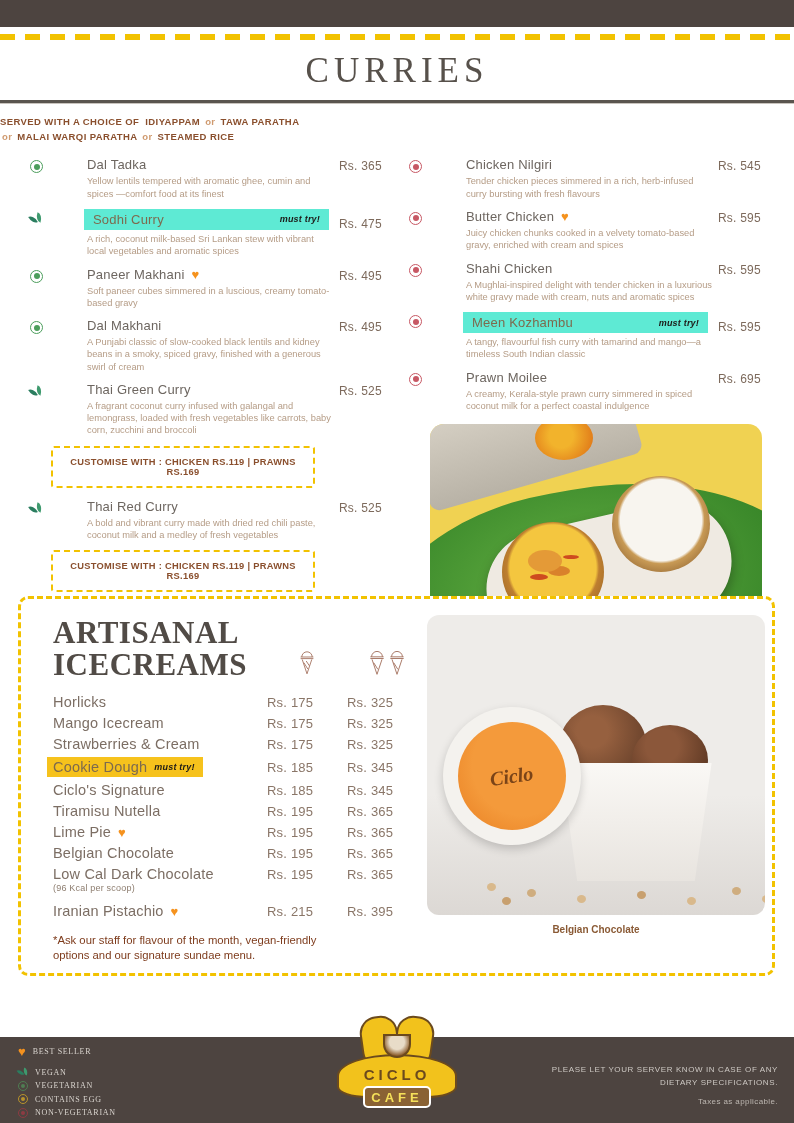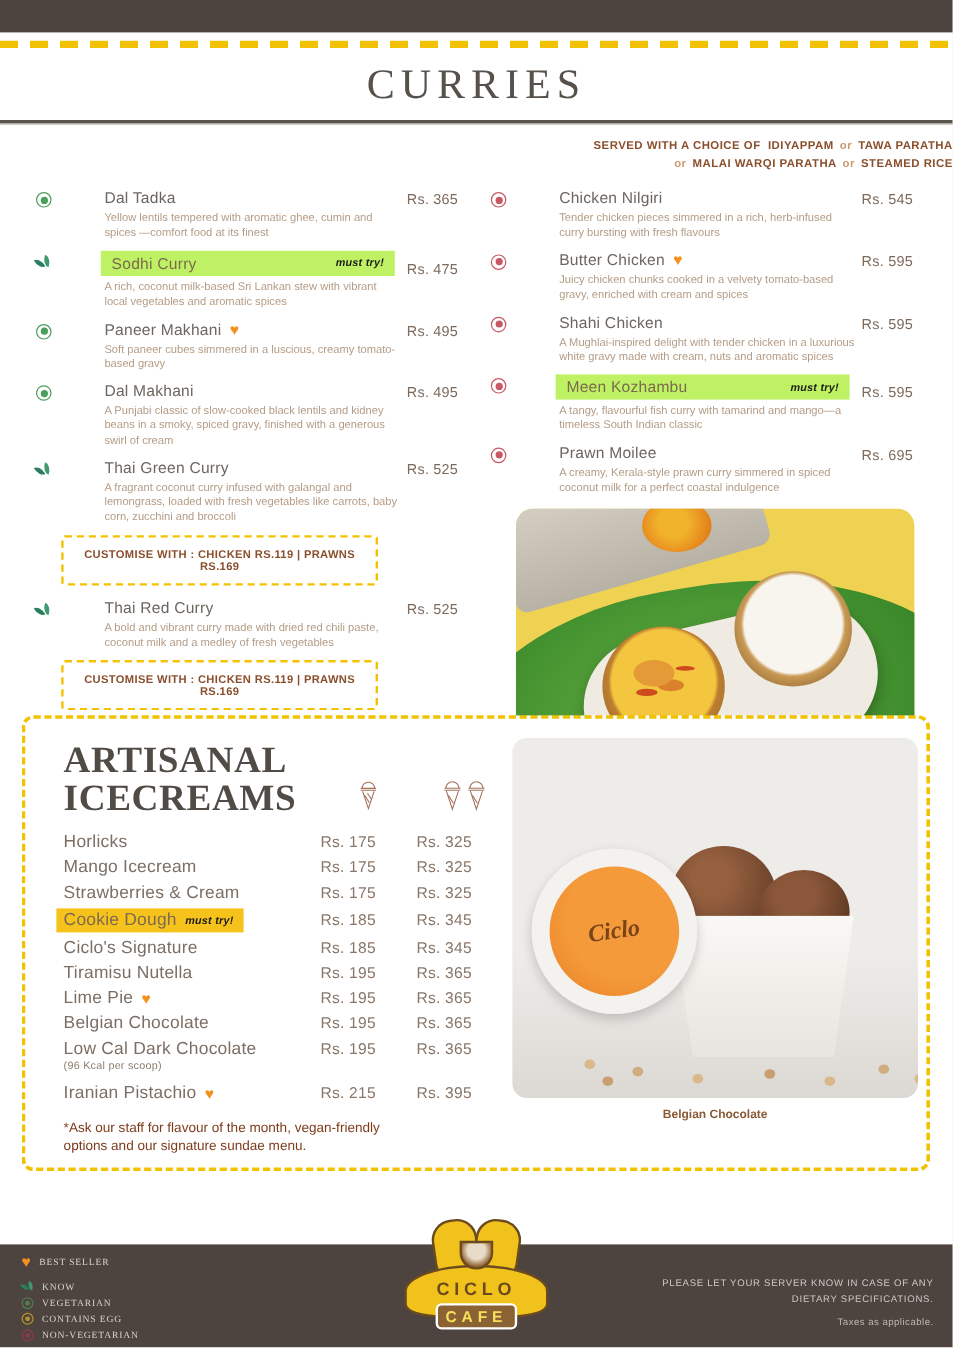--- a/index.html
+++ b/index.html
@@ -15,21 +15,21 @@
     height:6px; margin-top:7px;
     background:repeating-linear-gradient(90deg,#F2C200 0 15px,transparent 15px 25px);
   }
   .page-title {
     margin-top:11px; text-align:center;
     font-family:"Liberation Serif", serif; font-size:35px; font-weight:400;
     letter-spacing:5px; color:#57514B;
   }
   .double-rule { margin-top:9px; height:3px; border-top:3px solid #5a554f; border-bottom:1px solid #c9c4be; }
   .serving-note {
-    margin-top:11px; text-align:right; font-size:9.5px; font-weight:bold;
+    margin-top:11px; text-align:left; font-size:9.5px; font-weight:bold;
     color:#8a4f2d; letter-spacing:.4px; line-height:1.55;
   }
   .serving-note .orj { color:#cf9a6f; font-weight:600; text-transform:lowercase; padding:0 2px; }
   
   .menu { display:flex; padding:13px 26px 0 30px; gap:20px; }
   .col { width:50%; }
   .mi { display:flex; align-items:flex-start; margin-bottom:9px; }
   .d-icon { flex:none; width:13px; height:13px; margin:3px 8px 0 0; border-radius:50%; position:relative; }
   .ring { border:1.6px solid; }
   .ring::after { content:""; position:absolute; inset:2.5px; border-radius:50%; background:currentColor; }
@@ -38,21 +38,21 @@
   .icon-egg    { border-color:#B8932B; color:#B8932B; }
   .icon-vegan  { border:none; }
   .icon-vegan::before, .icon-vegan::after {
     content:""; position:absolute; width:6px; height:9px; background:#2A7D5F;
     border-radius:0 100% 0 100%;
   }
   .icon-vegan::before { left:0; top:3px; transform:rotate(-30deg); }
   .icon-vegan::after  { left:6px; top:1px; transform:rotate(18deg); background:#3E9A6E; }
   .mi-main { flex:1; padding-right:6px;margin-left:36px; }
   .name-row { display:flex; align-items:center; gap:7px; font-size:13px; color:#6d6660; letter-spacing:.2px; }
-  .hl-row { background:#bef264; justify-content:space-between; padding:3px 9px; margin-left:-3px; max-width:245px; color:#7d6a4e; }
+  .hl-row { background:#5eead4; justify-content:space-between; padding:3px 9px; margin-left:-3px; max-width:245px; color:#7d6a4e; }
   .must-try { font-size:9px; font-weight:bold; font-style:italic; color:#1d1b18; letter-spacing:.2px; }
   .heart { color:#F5921E; font-size:13px; line-height:1; }
   .desc { font-size:9.3px; color:#B59C86; line-height:1.32; margin-top:3px; max-width:260px; }
   .price { flex:none; width:50px; font-size:12px; color:#7d6a5c; margin-top:2px; letter-spacing:.2px; }
   .custom-box {
     border:2px dashed #F2C200; border-radius:3px; margin:6px 0 11px 21px; width:264px;
     padding:9px 6px; text-align:center; font-size:9.3px; font-weight:bold;
     color:#8a4f2d; letter-spacing:.3px;
   }
   .addons {
@@ -454,21 +454,21 @@
   </div>
 
   <div class="footer">
     <div class="legend">
       <div class="legend-row first">
         <span class="heart">♥</span>
         <span class="legend-label">BEST SELLER</span>
       </div>
       <div class="legend-row">
         <span class="d-icon icon-vegan"></span>
-        <span class="legend-label">KNOW</span>
+        <span class="legend-label">VEGAN</span>
       </div>
       <div class="legend-row">
         <span class="d-icon ring icon-veg"></span>
         <span class="legend-label">VEGETARIAN</span>
       </div>
       <div class="legend-row">
         <span class="d-icon ring icon-egg"></span>
         <span class="legend-label">CONTAINS EGG</span>
       </div>
       <div class="legend-row">

